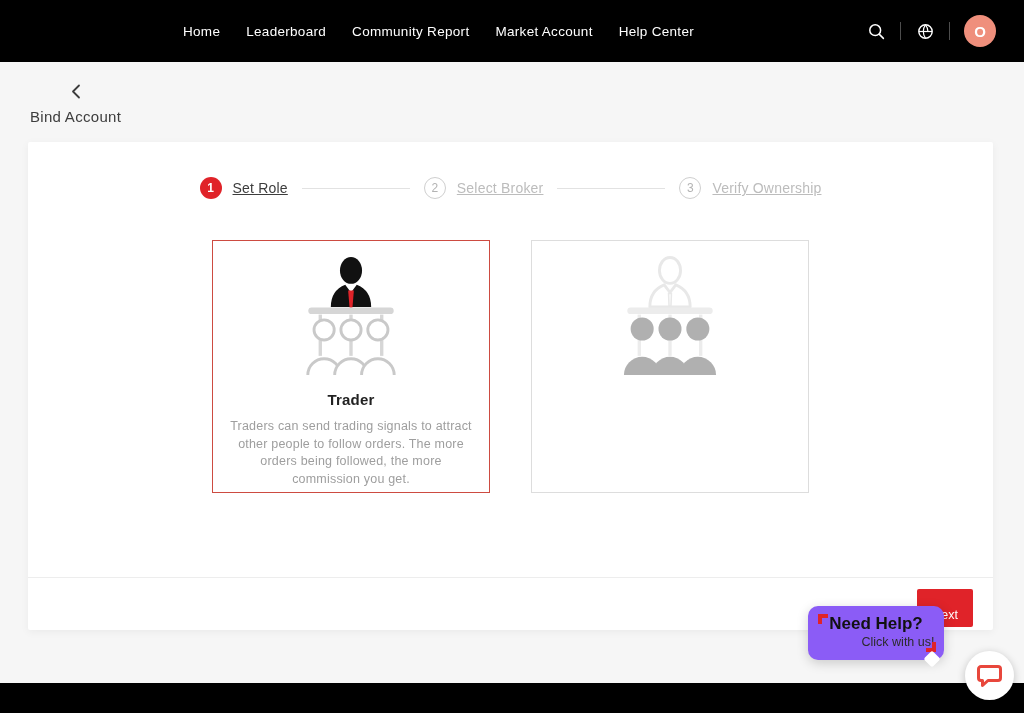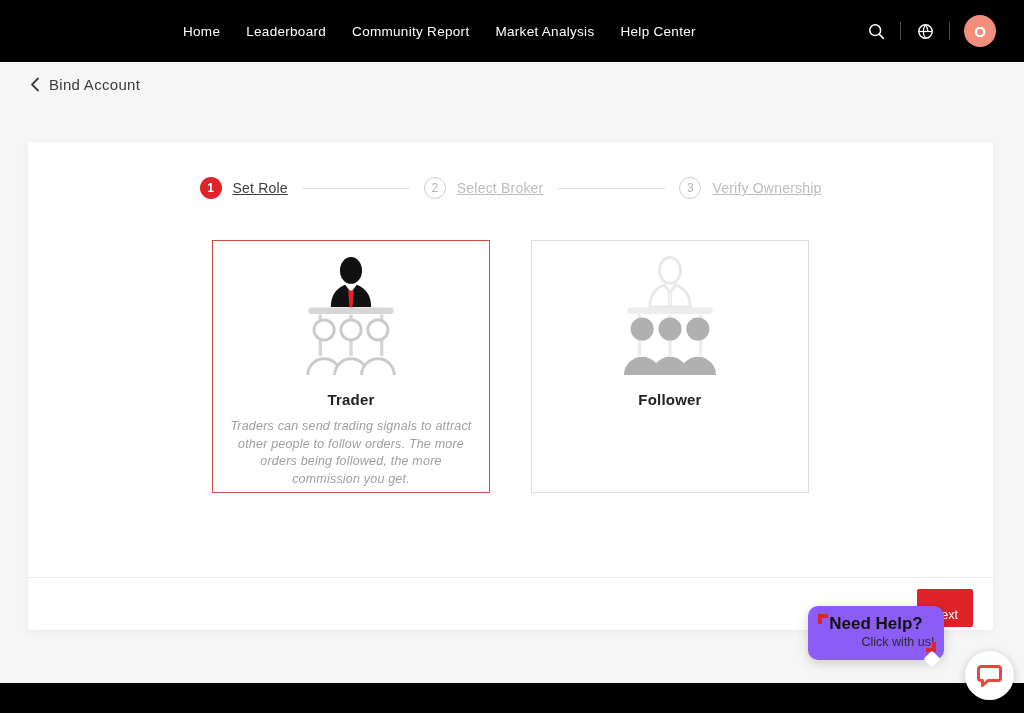--- a/index.html
+++ b/index.html
@@ -25,22 +25,22 @@
   .icon-btn { width:20px; height:20px; display:flex; align-items:center; justify-content:center; cursor:pointer; }
   .nav-divider { width:1px; height:18px; background:rgba(255,255,255,.3); }
   .avatar {
     width:32px; height:32px; border-radius:50%; background:#ef8f7c;
     display:flex; align-items:center; justify-content:center;
     color:#fff; font-size:15px; font-weight:600; cursor:pointer;
   }
 
   
   .back-row {
-    position:absolute; top:76px; left:30px;
-    display:flex; align-items:center; gap:9px; cursor:pointer;
+    position:absolute; top:84px; left:30px;
+    display:flex; align-items:center; gap:9px; cursor:pointer;flex-direction:column;
   }
   .back-label { font-size:15px; font-weight:500; color:#3d3d3d; letter-spacing:.3px; }
 
   
   .card {
     position:absolute; left:28px; top:142px; width:965px; height:488px;
     background:#fff; border-radius:2px;
     box-shadow:0 2px 8px rgba(0,0,0,.05);
   }
 
@@ -63,21 +63,21 @@
   
   .roles { margin-top:41px; display:flex; justify-content:center; gap:41px; }
   .role-card {
     width:278px; height:253px; background:#fff; cursor:pointer;
     border:1px solid #ddd; text-align:center; padding-top:15px;
   }
   .role-card.selected { border:1px solid #cd4b41; }
   .role-title { font-size:15px; font-weight:700; color:#222; margin-top:10px; letter-spacing:.2px; }
   .role-desc {
     margin:10px auto 0; width:244px; font-size:12.5px; line-height:17.5px;
-    color:#9e9e9e; letter-spacing:.2px;font-style:italic;
+    color:#9e9e9e; letter-spacing:.2px;
   }
 
   
   .card-divider { position:absolute; top:435px; left:0; right:0; height:1px; background:#ededed; }
   .next-btn {
     position:absolute; top:447px; right:20px;
     background:#e02329; color:#fff; border:none; border-radius:2px;
     font-family:"Liberation Sans", sans-serif;
     font-size:12.5px; padding:19px 15px; min-width:53px; height:31px; cursor:pointer;
   }
@@ -112,21 +112,21 @@
   .footer { position:absolute; left:0; top:683px; width:1024px; height:30px; background:#000; }
 </style>
 </head>
 <body>
 
 <div class="topnav">
   <div class="nav-menu">
     <a class="nav-item">Home</a>
     <a class="nav-item">Leaderboard</a>
     <a class="nav-item">Community Report</a>
-    <a class="nav-item">Market Analysis</a>
+    <a class="nav-item">Market Account</a>
     <a class="nav-item">Help Center</a>
   </div>
   <div class="nav-right">
     <span class="icon-btn">
       <svg width="17" height="17" viewBox="0 0 17 17" fill="none">
         <circle cx="7.2" cy="7.2" r="5.4" stroke="#fff" stroke-width="1.5"></circle>
         <line x1="11.4" y1="11.4" x2="15.4" y2="15.4" stroke="#fff" stroke-width="1.5" stroke-linecap="round"></line>
       </svg>
     </span>
     <span class="nav-divider"></span>
@@ -212,21 +212,20 @@
           <line x1="82" y1="61" x2="82" y2="104" stroke="#ececec" stroke-width="3.5"></line>
 
           <circle cx="21" cy="76" r="12" fill="#b0b0b0"></circle>
           <path d="M2 124 a19 19 0 0 1 38 0 Z" fill="#b0b0b0"></path>
           <circle cx="50" cy="76" r="12" fill="#b0b0b0"></circle>
           <path d="M31 124 a19 19 0 0 1 38 0 Z" fill="#b0b0b0"></path>
           <circle cx="79" cy="76" r="12" fill="#b0b0b0"></circle>
           <path d="M60 124 a19 19 0 0 1 38 0 Z" fill="#b0b0b0"></path>
         </svg>
       </span>
-      <div class="role-title">Follower</div>
     </div>
 
   </div>
 
   <div class="card-divider"></div>
   <button class="next-btn">Next</button>
 </div>
 
 <div class="help-bubble">
   <span class="corner corner-tl"></span>

